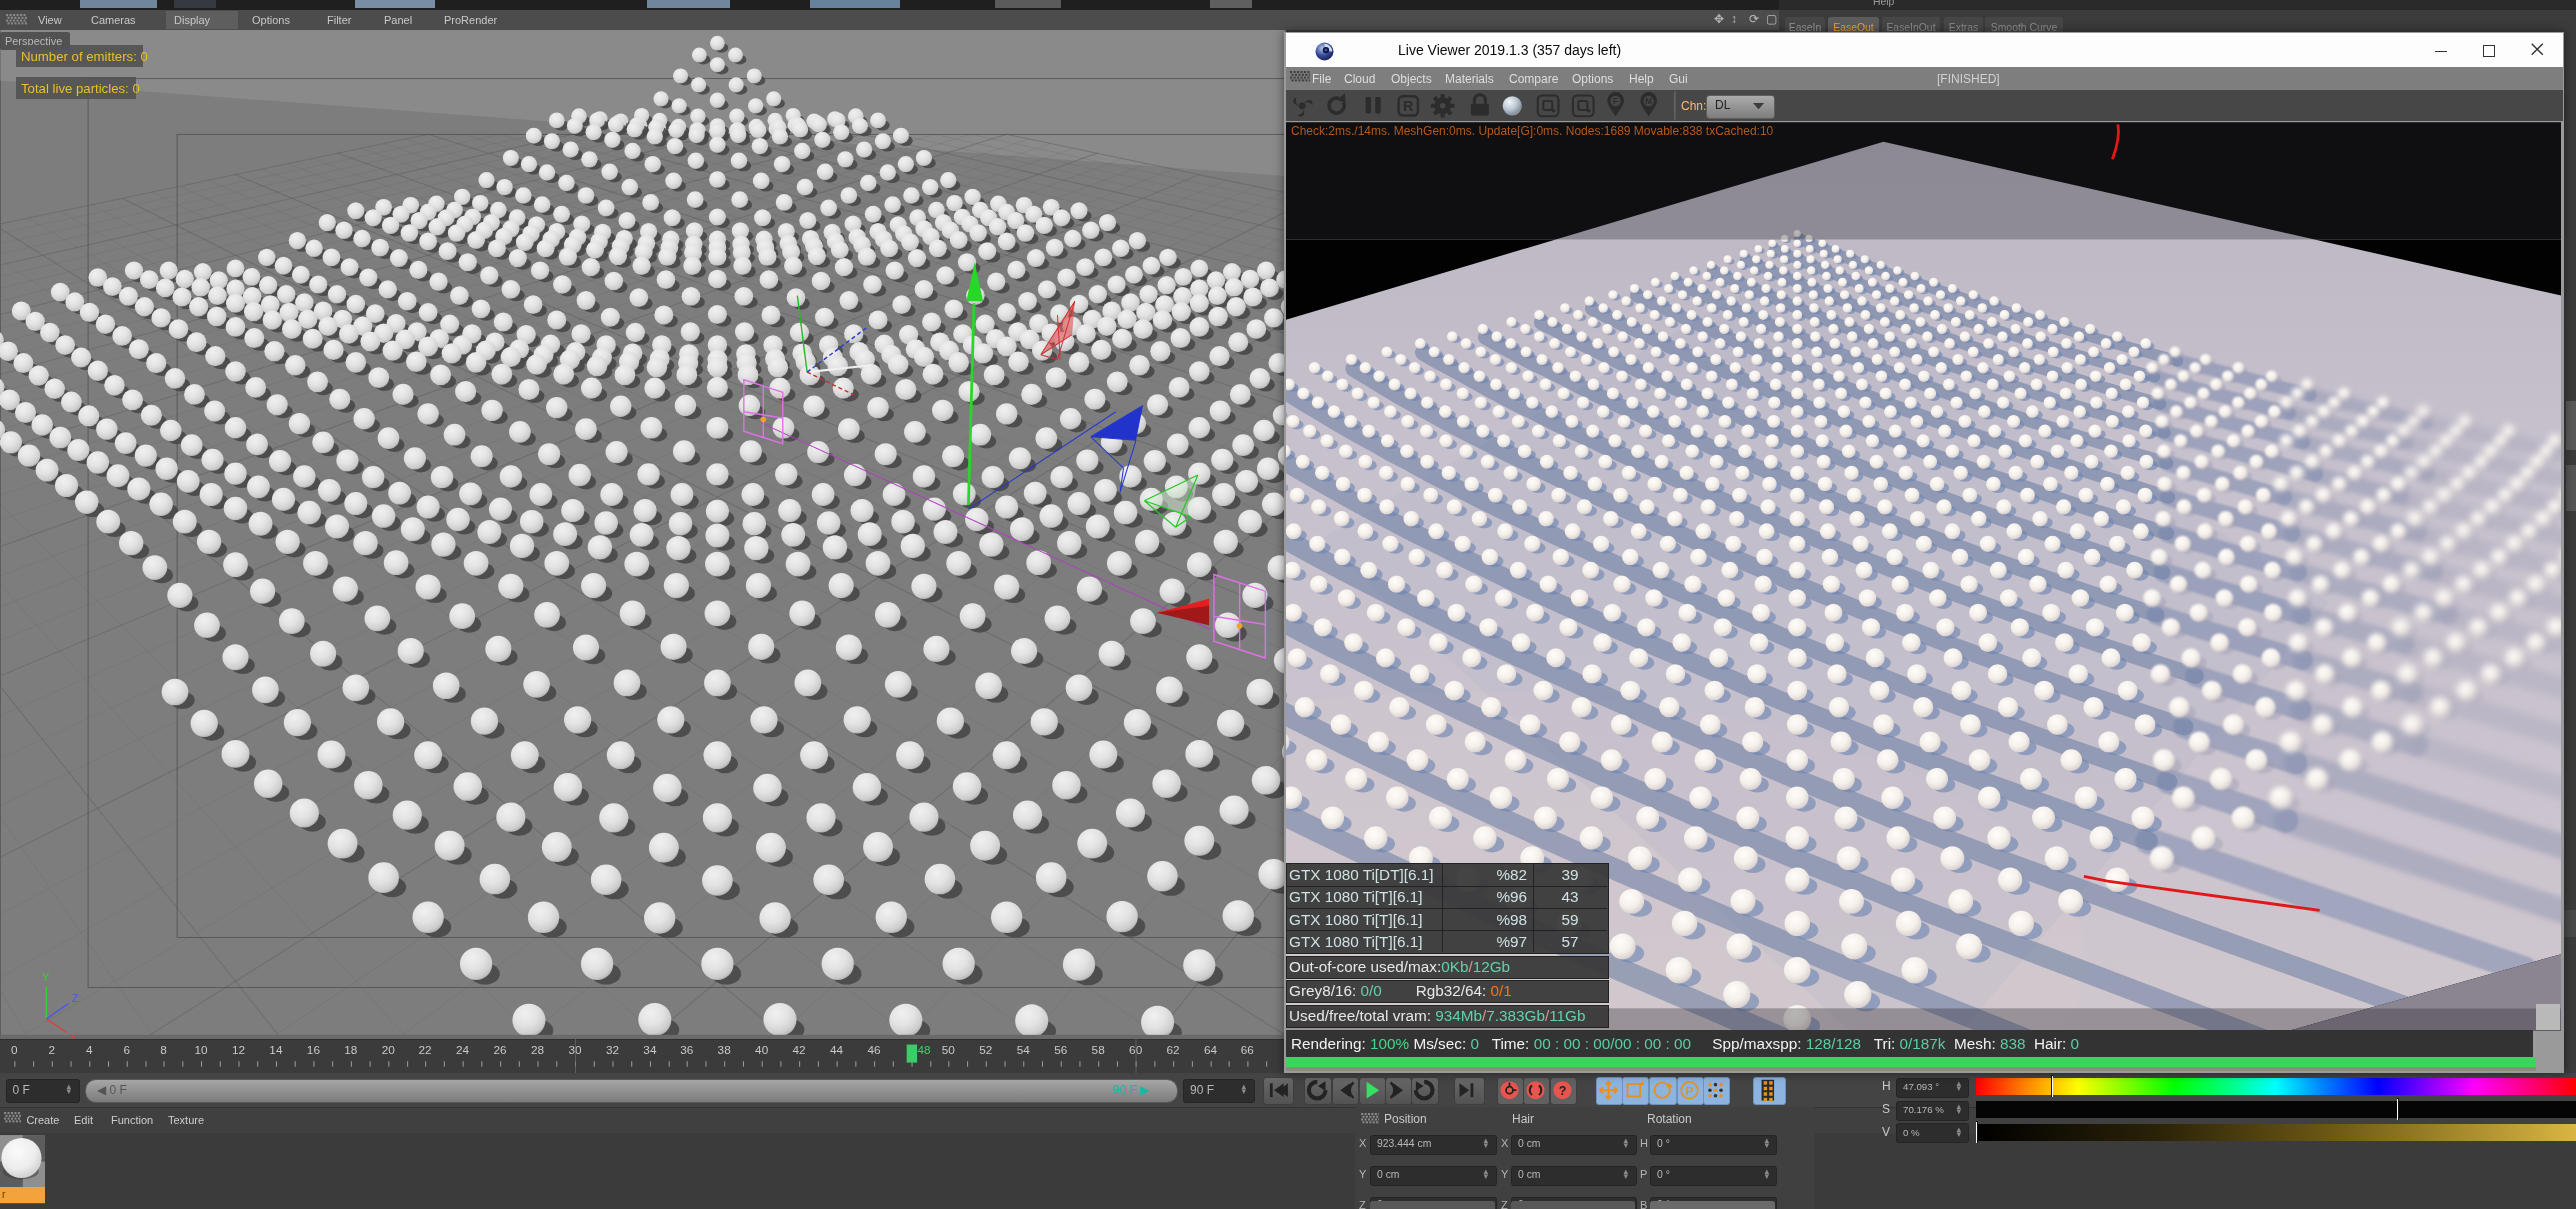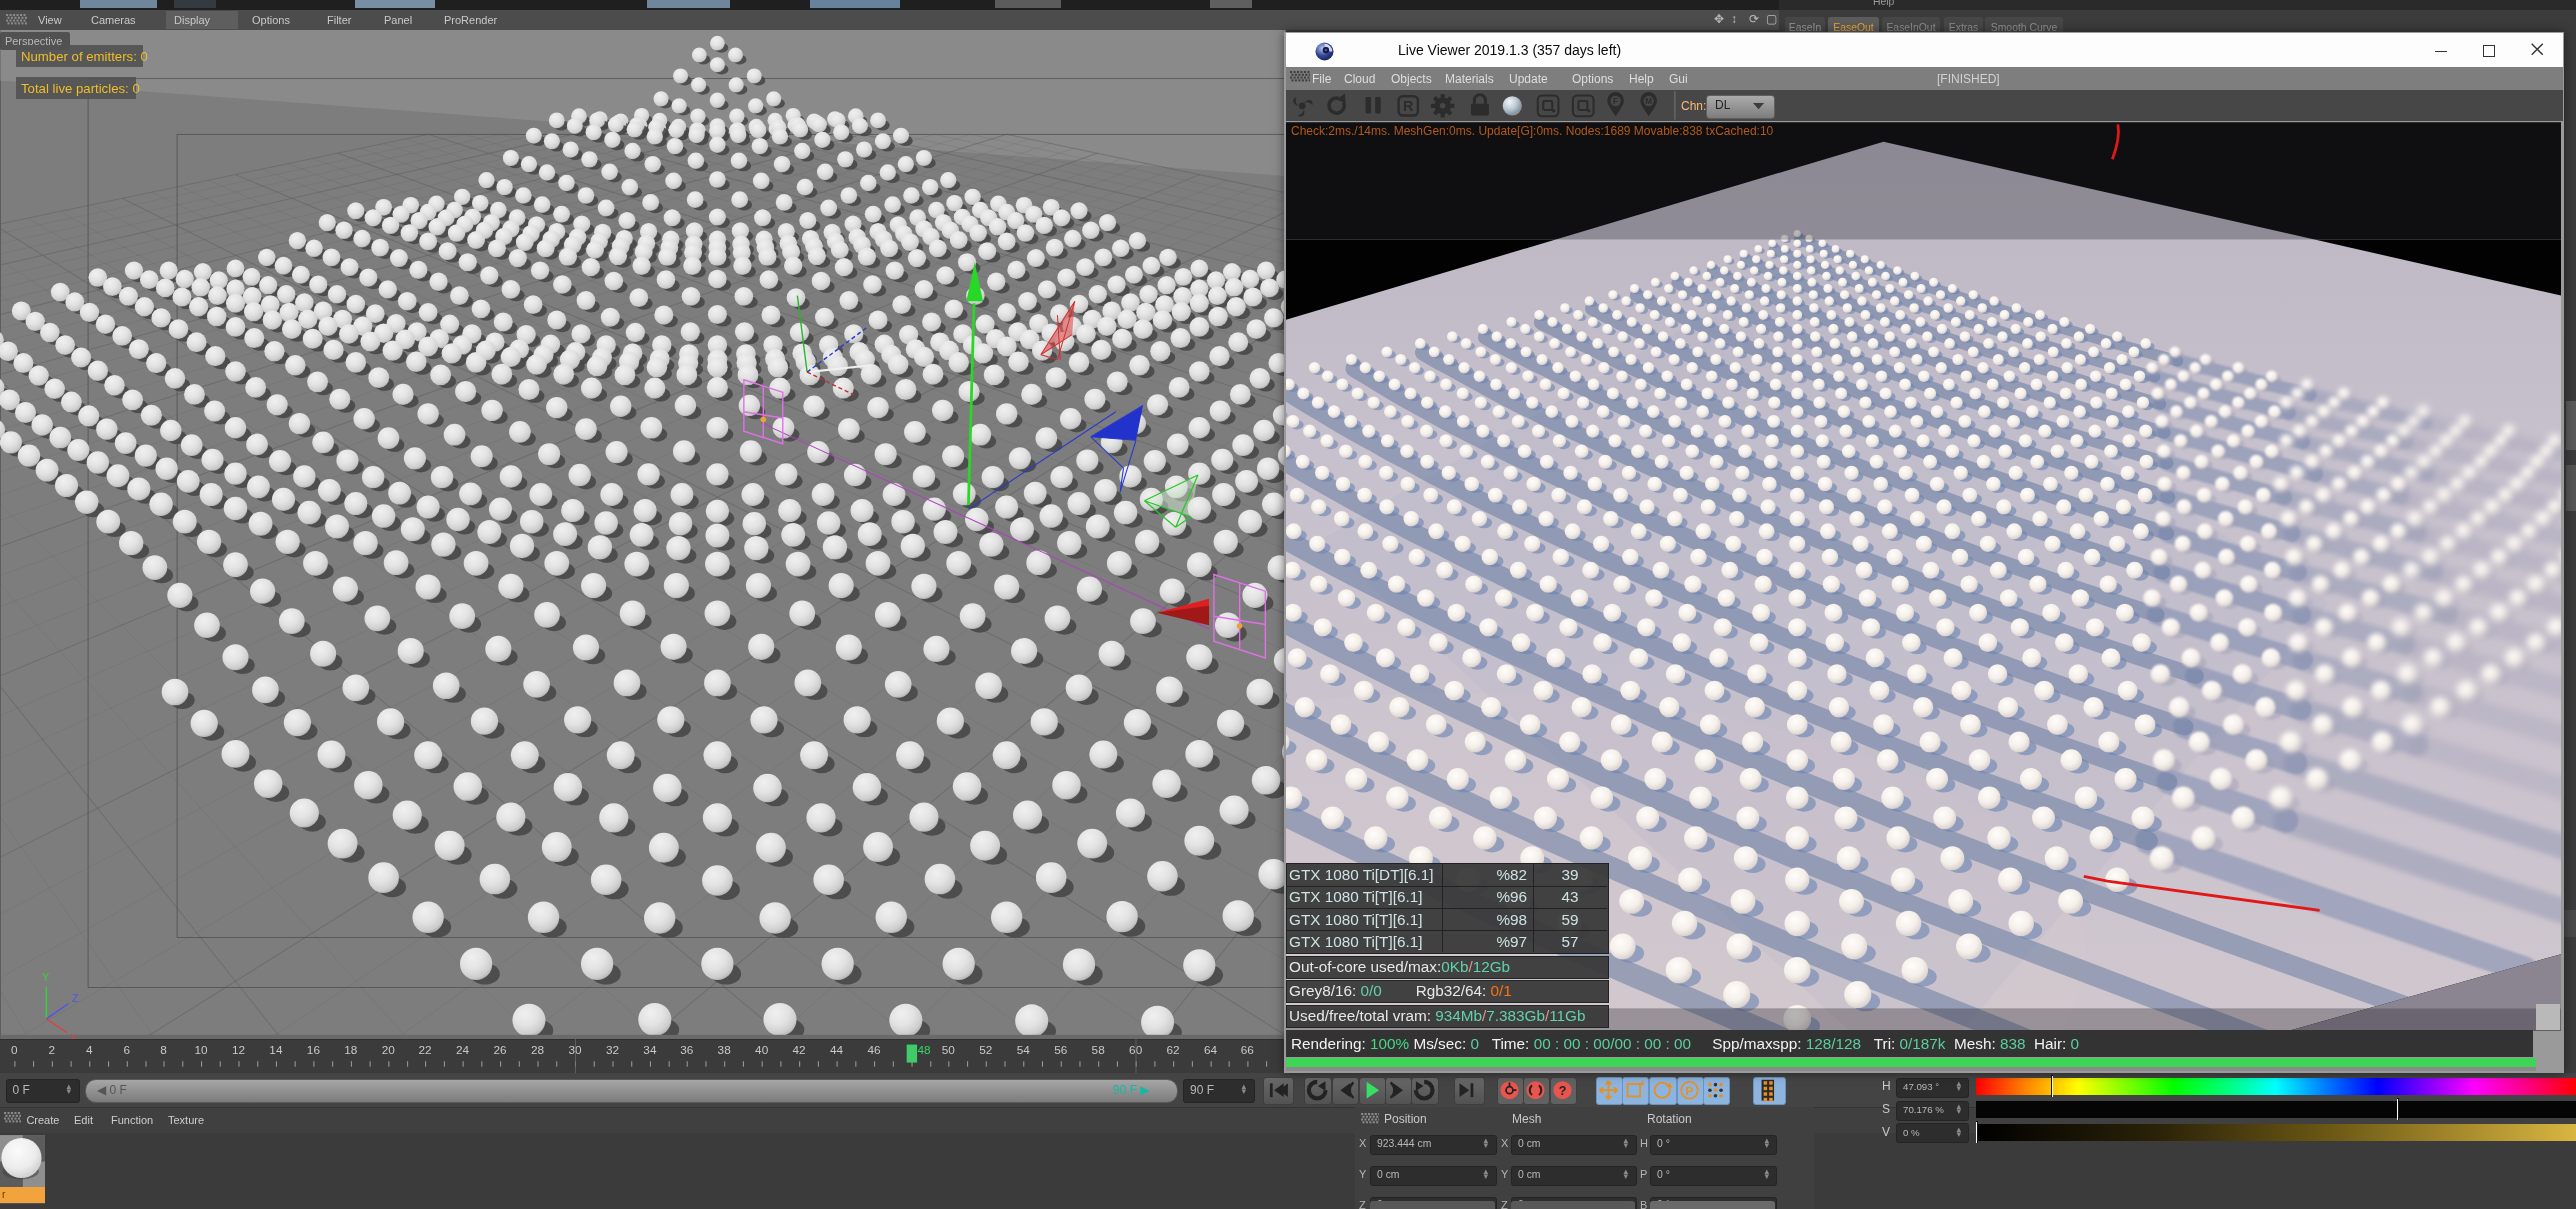--- a/index.html
+++ b/index.html
@@ -1358,21 +1358,21 @@
     <rect x="20" y="8" width="3" height="3" fill="#8a8a8a"></rect>
     <rect x="25" y="8" width="3" height="3" fill="#8a8a8a"></rect>
     <rect x="2" y="12" width="3" height="3" fill="#8a8a8a"></rect>
     <rect x="7" y="12" width="3" height="3" fill="#8a8a8a"></rect>
     <rect x="12" y="12" width="3" height="3" fill="#8a8a8a"></rect>
     <rect x="17" y="12" width="3" height="3" fill="#8a8a8a"></rect>
     <rect x="22" y="12" width="3" height="3" fill="#8a8a8a"></rect>
     <rect x="27" y="12" width="3" height="3" fill="#8a8a8a"></rect>
   </svg>
 <div class="abs tx" style="left:1384px;top:1112px;font-size:12px;color:#c9c9c9">Position</div>
-<div class="abs tx" style="left:1512px;top:1112px;font-size:12px;color:#c9c9c9">Mesh</div>
+<div class="abs tx" style="left:1512px;top:1112px;font-size:12px;color:#c9c9c9">Hair</div>
 <div class="abs tx" style="left:1647px;top:1112px;font-size:12px;color:#c9c9c9">Rotation</div>
 <div class="abs tx" style="left:1359px;top:1137px;font-size:11px;color:#b5b5b5">X</div>
 <div class="abs" style="left:1370px;top:1135px;width:125px;height:18px;background:#2d2d2d;border-radius:2.8px;border:0.7px solid #242424"></div>
 <div class="abs tx" style="left:1377px;top:1138px;font-size:10.4px;color:#b8b8b8">923.444 cm</div>
 <div class="abs tx" style="left:1482px;top:1139px;font-size:7.7px;color:#8a8a8a;line-height:4.9px">▲<br>▼</div>
 <div class="abs tx" style="left:1501px;top:1137px;font-size:11px;color:#b5b5b5">X</div>
 <div class="abs" style="left:1511px;top:1135px;width:124px;height:18px;background:#2d2d2d;border-radius:2.8px;border:0.7px solid #242424"></div>
 <div class="abs tx" style="left:1518px;top:1138px;font-size:10.4px;color:#b8b8b8">0 cm</div>
 <div class="abs tx" style="left:1622px;top:1139px;font-size:7.7px;color:#8a8a8a;line-height:4.9px">▲<br>▼</div>
 <div class="abs tx" style="left:1640px;top:1137px;font-size:11px;color:#b5b5b5">H</div>
@@ -1477,21 +1477,21 @@
     <rect x="7" y="12" width="3" height="3" fill="#3f3f3f"></rect>
     <rect x="12" y="12" width="3" height="3" fill="#3f3f3f"></rect>
     <rect x="17" y="12" width="3" height="3" fill="#3f3f3f"></rect>
     <rect x="22" y="12" width="3" height="3" fill="#3f3f3f"></rect>
     <rect x="27" y="12" width="3" height="3" fill="#3f3f3f"></rect>
   </svg>
 <div class="abs tx" style="left:1312px;top:72px;font-size:12px;color:#dedede">File</div>
 <div class="abs tx" style="left:1344px;top:72px;font-size:12px;color:#dedede">Cloud</div>
 <div class="abs tx" style="left:1391px;top:72px;font-size:12px;color:#dedede">Objects</div>
 <div class="abs tx" style="left:1445px;top:72px;font-size:12px;color:#dedede">Materials</div>
-<div class="abs tx" style="left:1509px;top:72px;font-size:12px;color:#dedede">Update</div>
+<div class="abs tx" style="left:1509px;top:72px;font-size:12px;color:#dedede">Compare</div>
 <div class="abs tx" style="left:1572px;top:72px;font-size:12px;color:#dedede">Options</div>
 <div class="abs tx" style="left:1629px;top:72px;font-size:12px;color:#dedede">Help</div>
 <div class="abs tx" style="left:1669px;top:72px;font-size:12px;color:#dedede">Gui</div>
 <div class="abs tx" style="left:1937px;top:72px;font-size:12px;color:#d2d2d2">[FINISHED]</div>
 <div class="abs" style="left:1286px;top:90px;width:1277px;height:31px;background:#474747"></div>
 <svg class="abs" style="left:1286px;top:90px" width="487" height="31" viewBox="0 0 700 45">
     <g transform="translate(20,23)">
       <circle r="5" fill="#2c2c2c"></circle>
       <path d="M2 -4 C10 -12 16 -8 15 -1 C12 -5 8 -6 4 -5 Z" fill="#2c2c2c"></path>
       <path d="M2 -4 C10 -12 16 -8 15 -1 C12 -5 8 -6 4 -5 Z" fill="#2c2c2c" transform="rotate(120)"></path>

